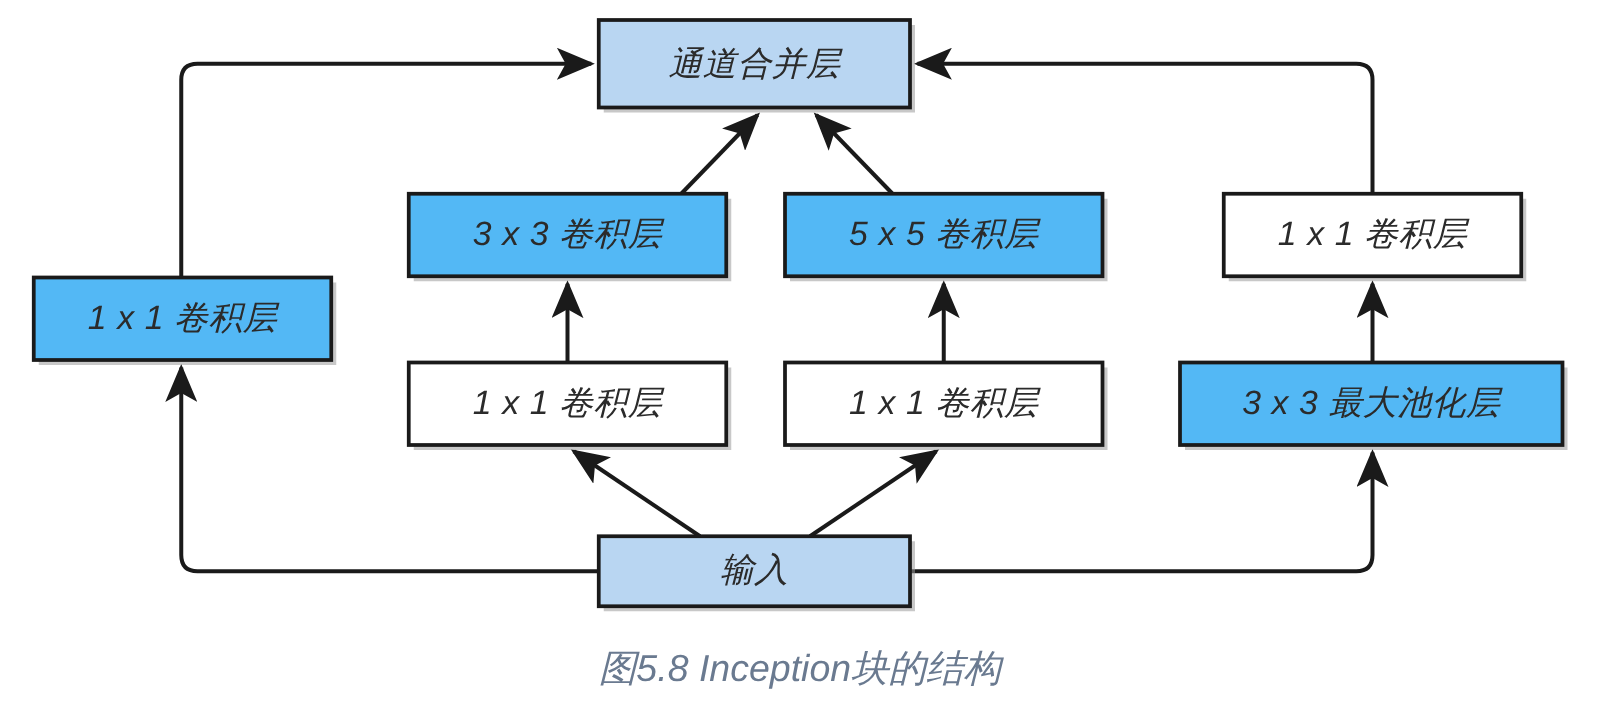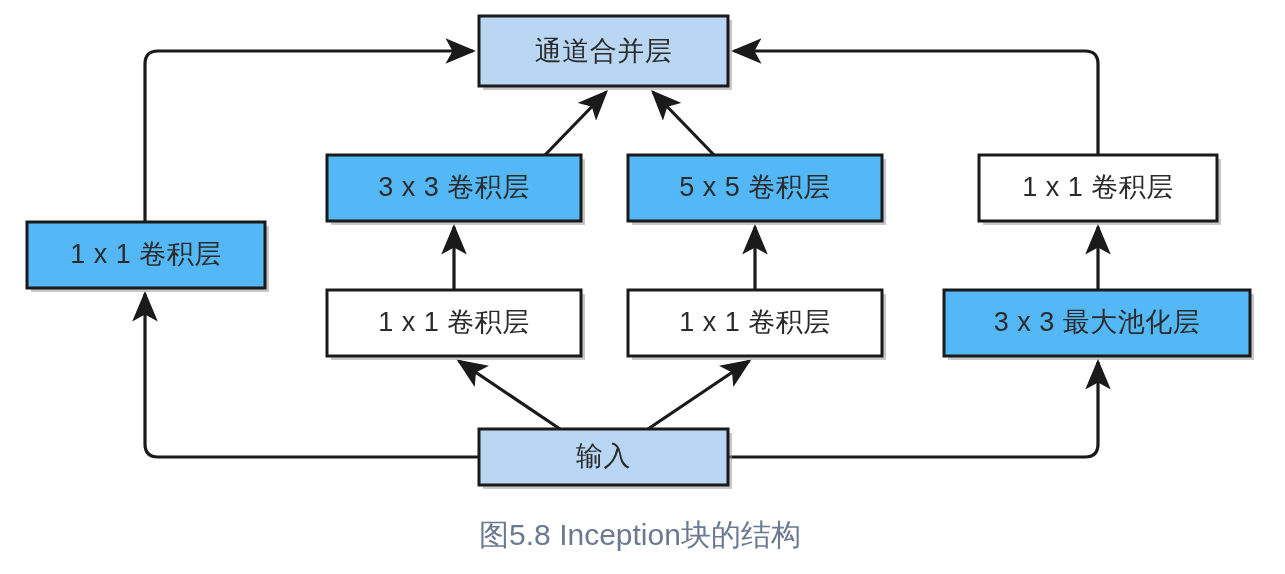--- a/index.html
+++ b/index.html
@@ -11,20 +11,21 @@
     width: 1285px;
     height: 574px;
     overflow: hidden;
     font-family: "Liberation Sans", "DejaVu Sans", sans-serif;
   }
   #diagram-root {
     position: relative;
     width: 1056px;
     height: 574px;
     background: #ffffff;
+    font-style: italic;
   }
   svg.diagram-canvas {
     position: absolute;
     left: 0;
     top: 0;
     width: 1285px;
     height: 574px;
   }
   .node-rect {
     stroke: #1a1a1a;

